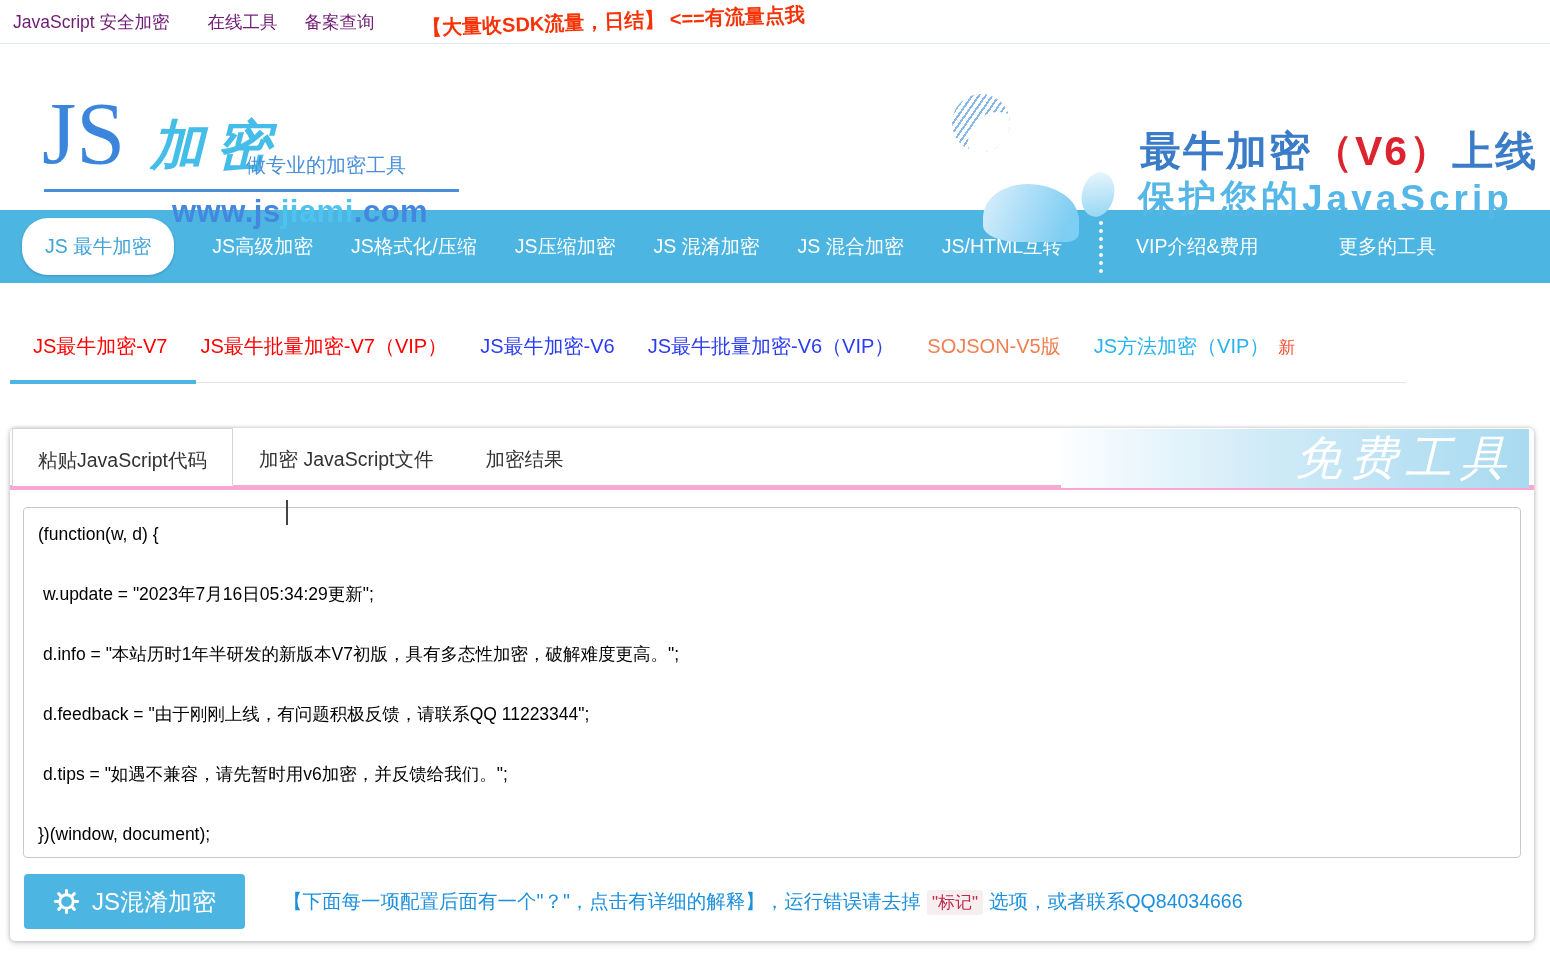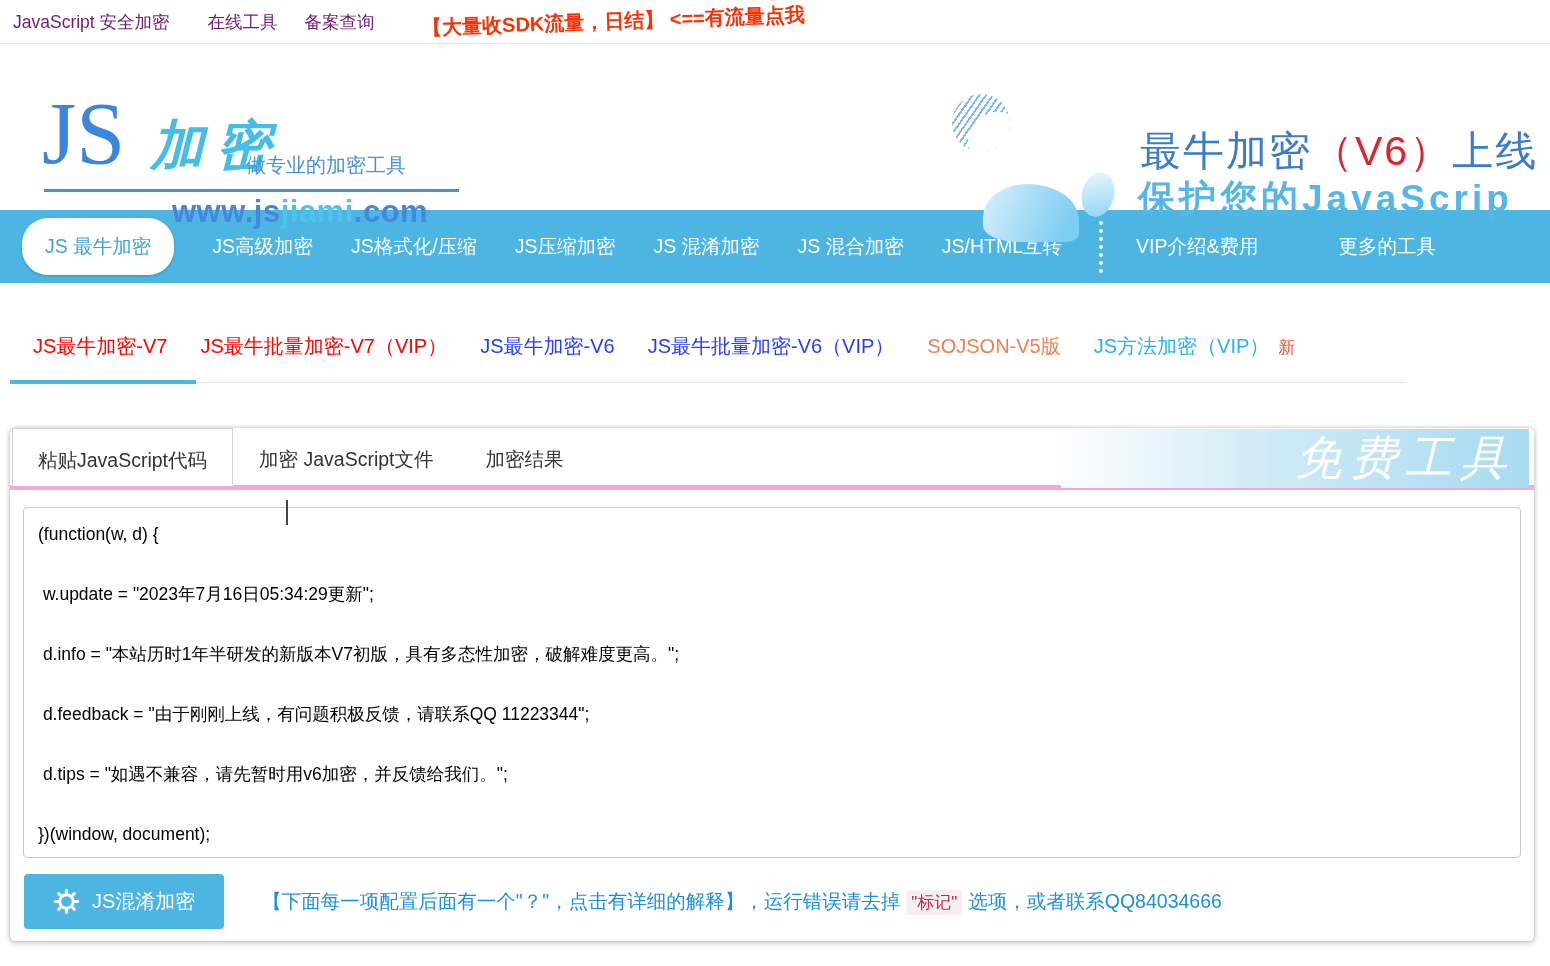--- a/index.html
+++ b/index.html
@@ -24,21 +24,21 @@
 
   .deco-stripes { position:absolute; left:952px; top:50px; width:58px; height:58px; border-radius:50%; overflow:hidden;
     background:repeating-linear-gradient(125deg,#86b9ea 0 2px, rgba(255,255,255,0) 2px 5.5px); }
   .deco-stripes::after { content:""; position:absolute; left:16px; top:18px; width:60px; height:60px; border-radius:50%; background:#fff; }
   .deco-blob { position:absolute; left:983px; top:140px; width:96px; height:58px;
     background:linear-gradient(115deg,#d6eefb 5%,#7ecdf2 85%);
     border-radius:75% 85% 20% 60% / 90% 100% 25% 45%; }
   .deco-dot { position:absolute; left:1082px; top:128px; width:32px; height:45px; border-radius:50%;
     background:linear-gradient(160deg,#eef8fd,#8fd4f4); transform:rotate(14deg); }
 
-  .v6-line1 { position:absolute; left:1140px; top:80px; font-size:41px; font-weight:400; color:#3a7cc8; letter-spacing:2px; white-space:nowrap; }
+  .v6-line1 { position:absolute; left:1140px; top:80px; font-size:41px; font-weight:700; color:#3a7cc8; letter-spacing:2px; white-space:nowrap; }
   .v6-line1 .red { color:#dd2230; }
   .v6-line2 { position:absolute; left:1138px; top:130px; font-size:37px; font-weight:700; color:#54b7e8; letter-spacing:4px; white-space:nowrap; }
 
   
   .navbar { height:73px; background:#4cb5e2; display:flex; align-items:center; padding:0 22px; color:#fff; font-size:19.5px; white-space:nowrap; }
   .nav-pill { background:#fff; color:#3fa3d7; border-radius:26px; padding:15px 23px; box-shadow:0 1px 3px rgba(0,0,0,.18); cursor:pointer; }
   .nav-item { margin-left:38px; cursor:pointer; }
   .nav-divider { border-left:4px dotted rgba(255,255,255,.95); height:52px; margin-left:37px; }
   .nav-item.r1 { margin-left:33px; }
   .nav-item.r2 { margin-left:80px; }
@@ -60,21 +60,21 @@
   .watermark { position:absolute; right:5px; top:1px; width:468px; height:59px;
     background:linear-gradient(90deg,#fdfeff 0%, #cfeaf7 45%, #a8daf0 100%);
     display:flex; align-items:center; justify-content:flex-end; padding-right:14px;
     font-size:47px; font-style:italic; color:#fff; letter-spacing:8px; z-index:1; }
 
   .editor { position:relative; margin:17px 13px 0; height:351px; border:1px solid #c9c9c9; border-radius:4px;
     padding:11px 14px; font-size:17.5px; line-height:30px; white-space:pre-wrap; color:#000; overflow:hidden; cursor:text; }
   .caret { position:absolute; left:276px; top:72px; width:1.5px; height:25px; background:#444; }
 
   .cardfoot { display:flex; align-items:center; margin:16px 14px 0; padding-bottom:12px; }
-  .btn { display:inline-flex; align-items:center; gap:12px; background:#4cb5e2; color:#fff; font-size:20px;
+  .btn { display:inline-flex; align-items:center; gap:12px; background:#4cb5e2; color:#fff; font-size:24px;
     border:none; border-radius:4px; padding:0 29px; height:55px; cursor:pointer; font-family:inherit; }
   .hint { margin-left:38px; font-size:19.5px; color:#1c90dc; white-space:nowrap; }
   .mark-chip { background:#f7eef0; color:#c0294d; border-radius:3px; padding:3px 5px; margin:0 6px; font-size:17px; }
 </style>
 </head>
 <body>
 
 <div class="topbar">
   <span class="tlink l1">JavaScript 安全加密</span>
   <span class="tlink l2">在线工具</span>

